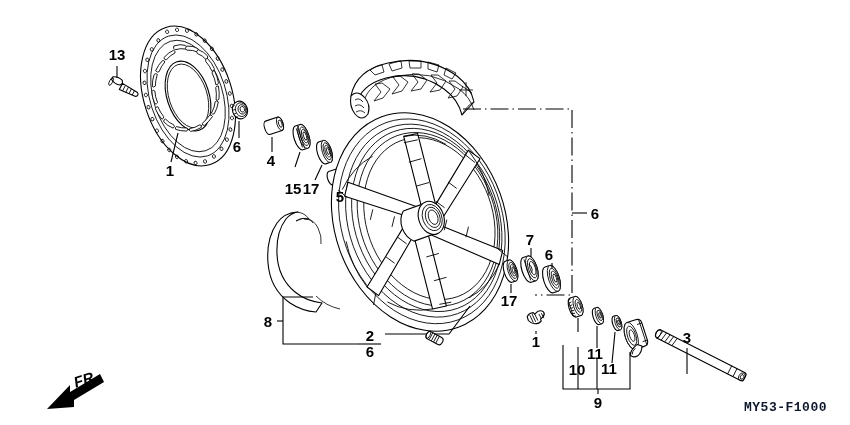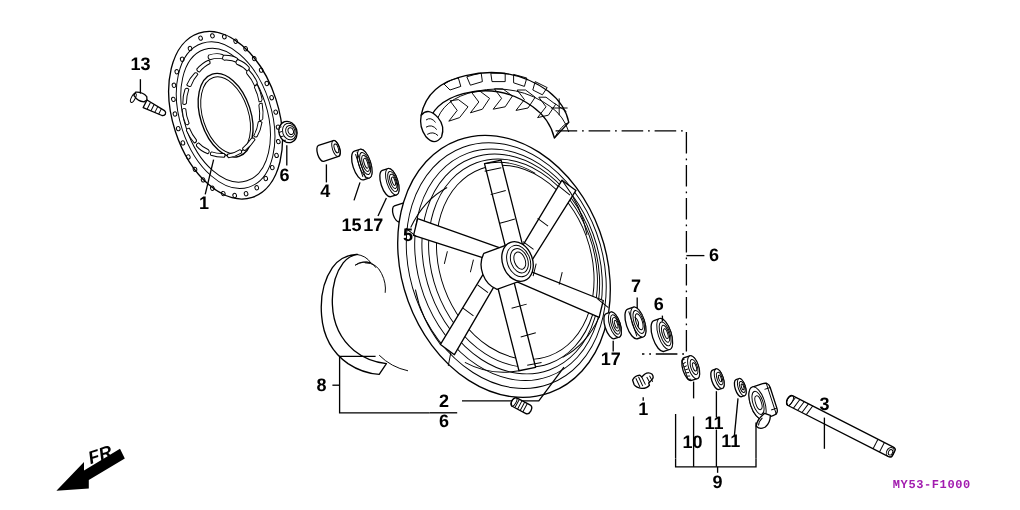--- a/index.html
+++ b/index.html
@@ -18,23 +18,23 @@
     color:#000;
     line-height:1;
     white-space:nowrap;
     letter-spacing:0px;
   }
   .lbl.c{transform:translate(-50%,-50%);}
   #diagcode{
     position:absolute;
     left:744px;top:400px;
     font-family:"Liberation Mono","DejaVu Sans Mono",monospace;
-    font-size:10px;
+    font-size:13px;
     font-weight:700;
-    color:#a21caf;
+    color:#0f172a;
     letter-spacing:0.5px;
     white-space:nowrap;
   }
   #frlabel{
     position:absolute;
     left:74px;top:374px;
     font-family:"Liberation Sans", sans-serif;
     font-size:15px;
     font-weight:700;
     font-style:italic;

